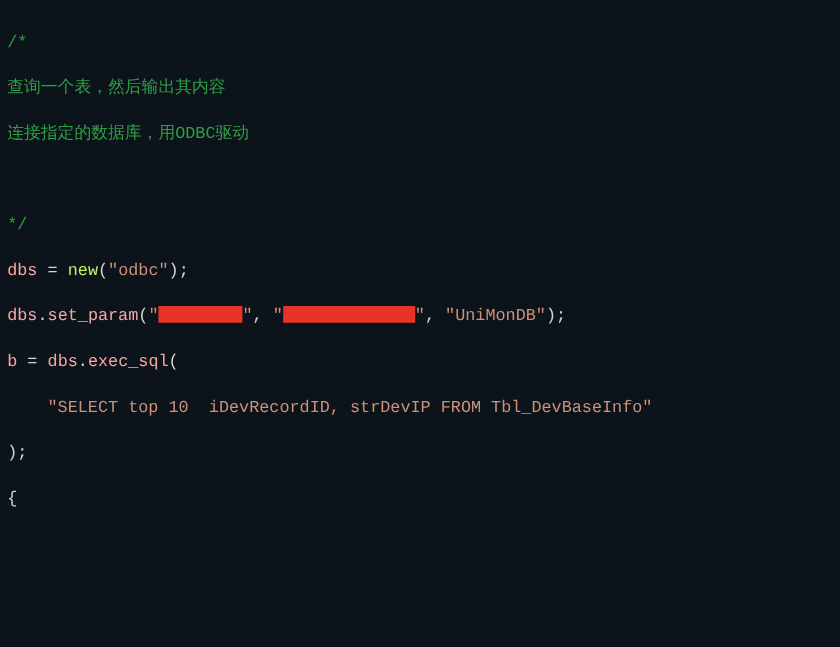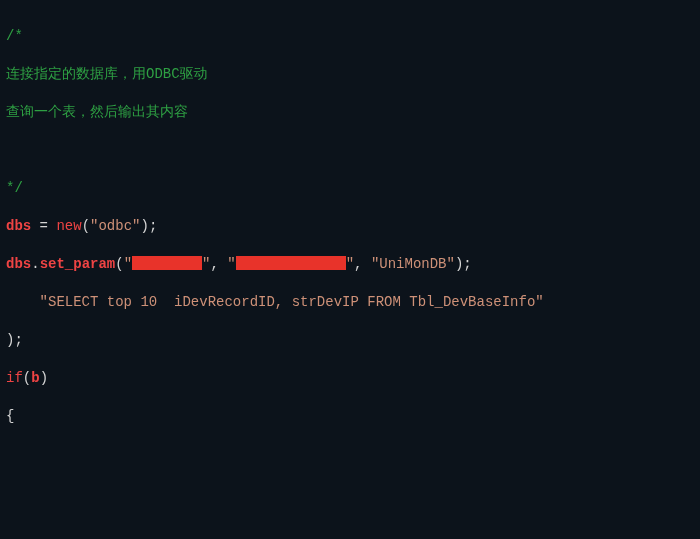--- a/index.html
+++ b/index.html
@@ -13,47 +13,47 @@
     line-height: 19px;
     color: #d4d4d4;
     overflow: hidden;
   }
   .editor {
     padding: 8px 6px;
     white-space: pre;
   }
   .ln { display: block; }
   .c-comment { color: #2ea043; } 
-  .c-keyword { color: #ef4444; } 
-  .c-func    { color: #ef4444; font-weight: bold; } 
+  .c-keyword { color: #bef264; } 
+  .c-func    { color: #fca5a5; } 
   .c-punc    { color: #d4d4d4; }
   .c-str     { color: #ce9178; }
   .redact {
     display: inline-block;
     background: #e8332a;
     height: 14px;
     vertical-align: -2px;
   }
   .redact.a { width: 70px; }
   .redact.b { width: 110px; }
 </style>
 </head>
 <body>
 
 <div class="editor">
 <span class="ln"><span class="c-comment">/*</span></span>
+<span class="ln"><span class="c-comment">查询一个表，然后输出其内容</span></span>
 <span class="ln"><span class="c-comment">连接指定的数据库，用ODBC驱动</span></span>
-<span class="ln"><span class="c-comment">查询一个表，然后输出其内容</span></span>
 <span class="ln">&nbsp;</span>
 <span class="ln"><span class="c-comment">*/</span></span>
 <span class="ln"><span class="c-func">dbs</span><span class="c-punc"> = </span><span class="c-keyword">new</span><span class="c-punc">(</span><span class="c-str">"odbc"</span><span class="c-punc">)</span><span class="c-punc">;</span></span>
 <span class="ln"><span class="c-func">dbs</span><span class="c-punc">.</span><span class="c-func">set_param</span><span class="c-punc">(</span><span class="c-str">"</span><span class="redact a"></span><span class="c-str">"</span><span class="c-punc">, </span><span class="c-str">"</span><span class="redact b"></span><span class="c-str">"</span><span class="c-punc">, </span><span class="c-str">"UniMonDB"</span><span class="c-punc">)</span><span class="c-punc">;</span></span>
+<span class="ln"><span class="c-func">b</span><span class="c-punc"> = </span><span class="c-func">dbs</span><span class="c-punc">.</span><span class="c-func">exec_sql</span><span class="c-punc">(</span></span>
 <span class="ln">    <span class="c-str">"SELECT top 10  iDevRecordID, strDevIP FROM Tbl_DevBaseInfo"</span></span>
 <span class="ln"><span class="c-punc">)</span><span class="c-punc">;</span></span>
-<span class="ln"><span class="c-keyword">if</span><span class="c-punc">(</span><span class="c-func">b</span><span class="c-punc">)</span></span>
 <span class="ln"><span class="c-punc">{</span></span>
 
 
 
 
 
 
 
 
 

